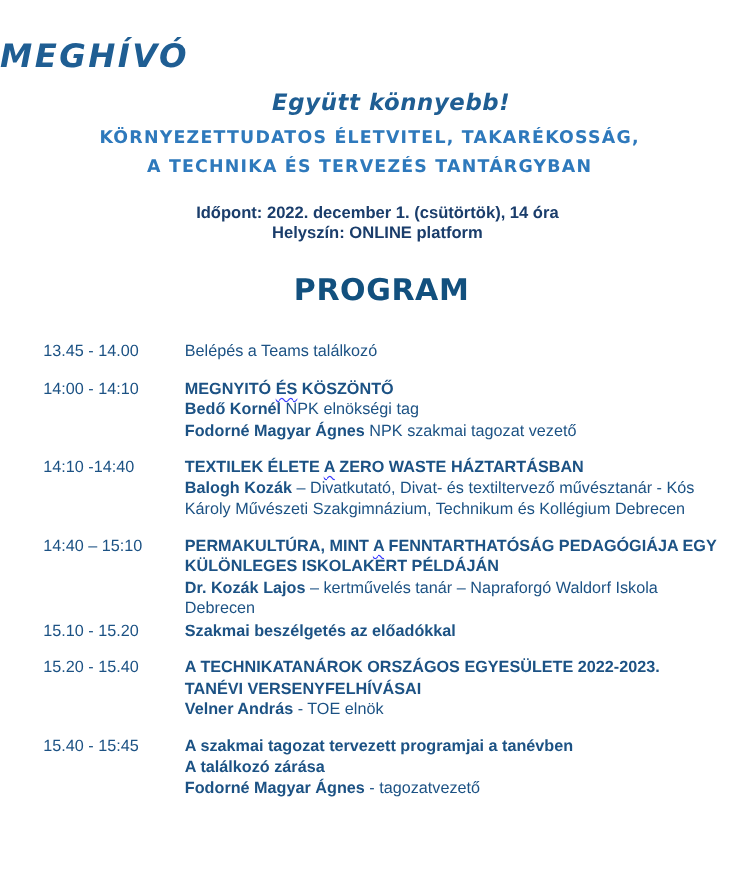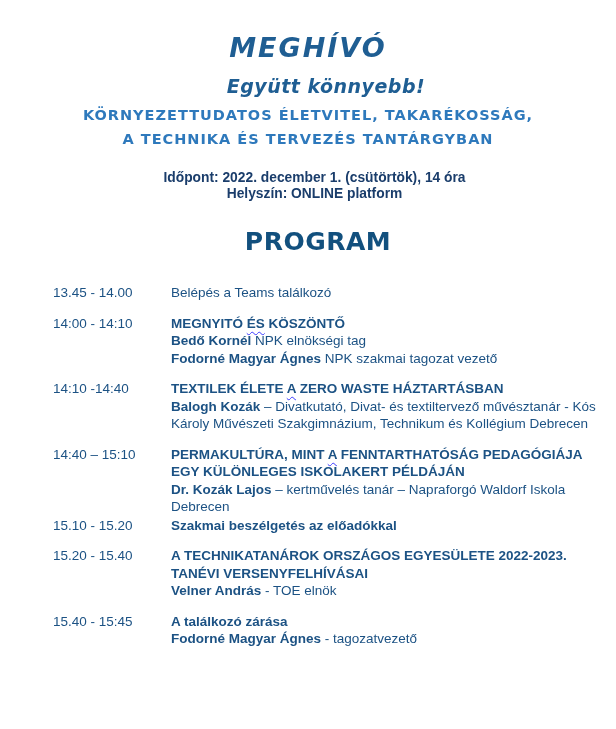--- a/index.html
+++ b/index.html
@@ -11,21 +11,21 @@
   .page { width:616px; height:729px; position:relative; }
 
   
   .hand { font-family:"DejaVu Sans", sans-serif; font-weight:bold; }
   .header { text-align:center; padding-top:26px; }
   .header-line {
     font-size:13.5px; letter-spacing:0.8px; line-height:26px; color:#1a6397;
   }
 
   .invite-title {
-    text-align:center; margin-top:32px;
+    margin-top:32px;
     font-size:27px; font-style:italic; letter-spacing:2px; color:#1f5e93;
   }
   .invite-subtitle {
     text-align:center; margin-top:12px;
     font-size:19px; font-style:italic; letter-spacing:0.5px; color:#1f5e93;padding-left:36px;
   }
   .theme { text-align:center; margin-top:6px; }
   .theme-line {
     font-size:14.5px; letter-spacing:1px; line-height:24px; color:#2e79bc;
   }
@@ -36,21 +36,21 @@
   }
 
   .program-heading {
     text-align:center; margin-top:25px;
     font-family:"DejaVu Sans", sans-serif; font-weight:bold;
     font-size:25px; letter-spacing:0.5px; color:#12507e;padding-left:20px;
   }
 
   
   .program-list { margin-top:28px; }
-  .prog-row { display:flex; margin-bottom:13px;padding-left:17px; }
+  .prog-row { display:flex; margin-bottom:13px; }
   .prog-row:nth-child(4) { margin-bottom:1px;justify-content:space-between; }   
   .prog-time {
     flex:none; width:118px; padding-left:36px;
     font-size:13.5px; color:#1c5284; line-height:17.5px; white-space:nowrap;
   }
   .prog-desc {
     flex:1; padding-right:14px;
     font-size:13.5px; color:#1c5284; line-height:17.5px;
   }
   .prog-line { min-height:17.5px; }
@@ -123,19 +123,20 @@
       <div class="prog-row">
         <div class="prog-time">15.20 - 15.40</div>
         <div class="prog-desc">
           <div class="prog-line"><span class="b">A TECHNIKATANÁROK ORSZÁGOS EGYESÜLETE 2022-2023. TANÉVI VERSENYFELHÍVÁSAI</span></div>
           <div class="prog-line"><span class="b">Velner András</span><span> - TOE elnök</span></div>
         </div>
       </div>
       <div class="prog-row">
         <div class="prog-time">15.40 - 15:45</div>
         <div class="prog-desc">
+          <div class="prog-line"><span class="b">A szakmai tagozat tervezett programjai a tanévben</span></div>
           <div class="prog-line"><span class="b">A találkozó zárása</span></div>
           <div class="prog-line"><span class="b">Fodorné Magyar Ágnes</span><span> - tagozatvezető</span></div>
         </div>
       </div>
     </div>
 
 </div>
 
 </body></html>

